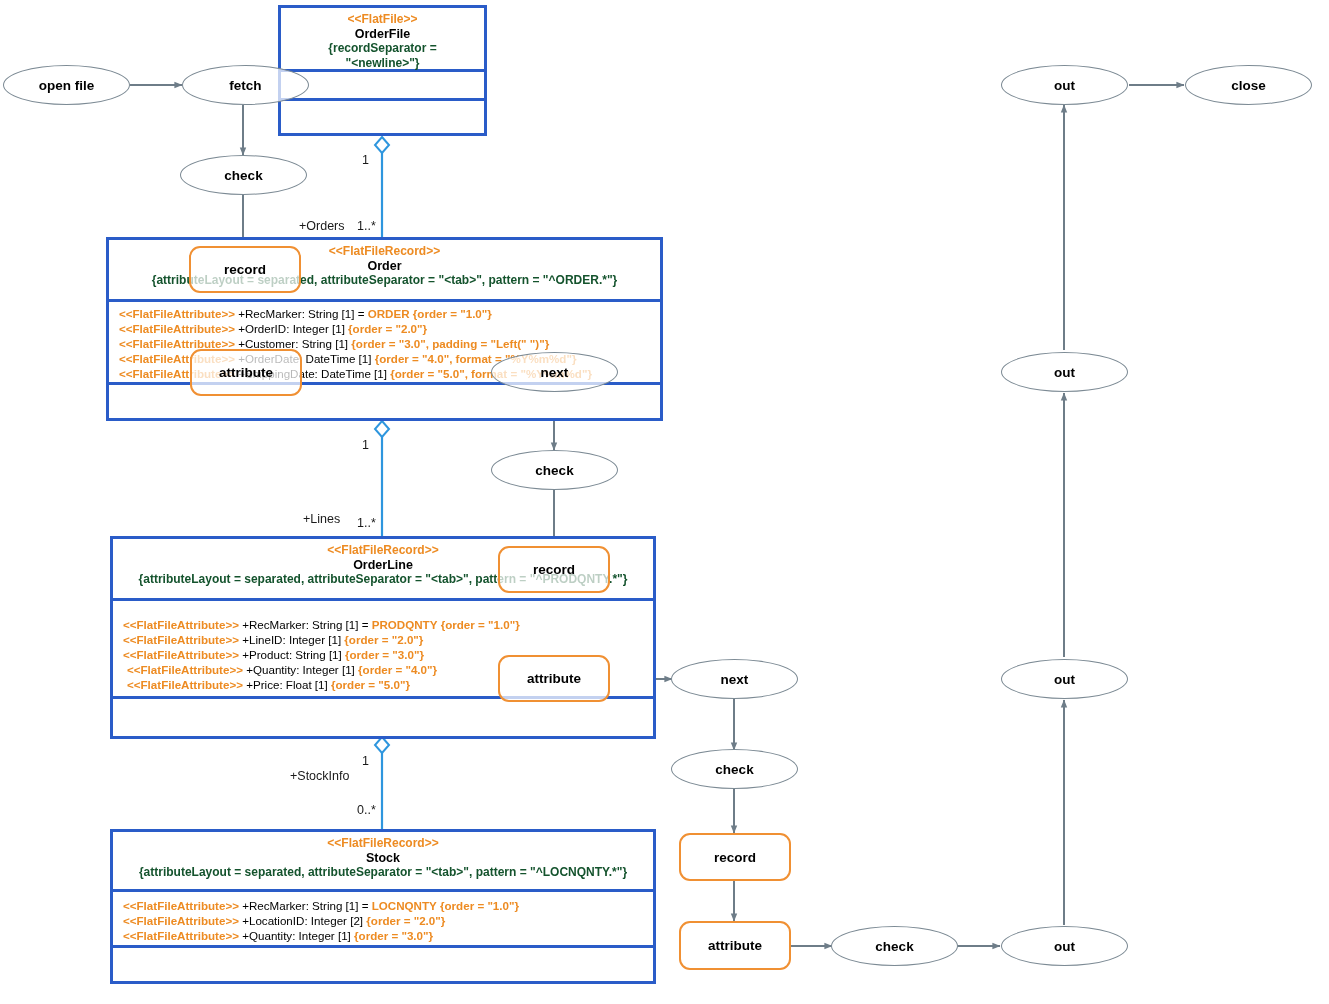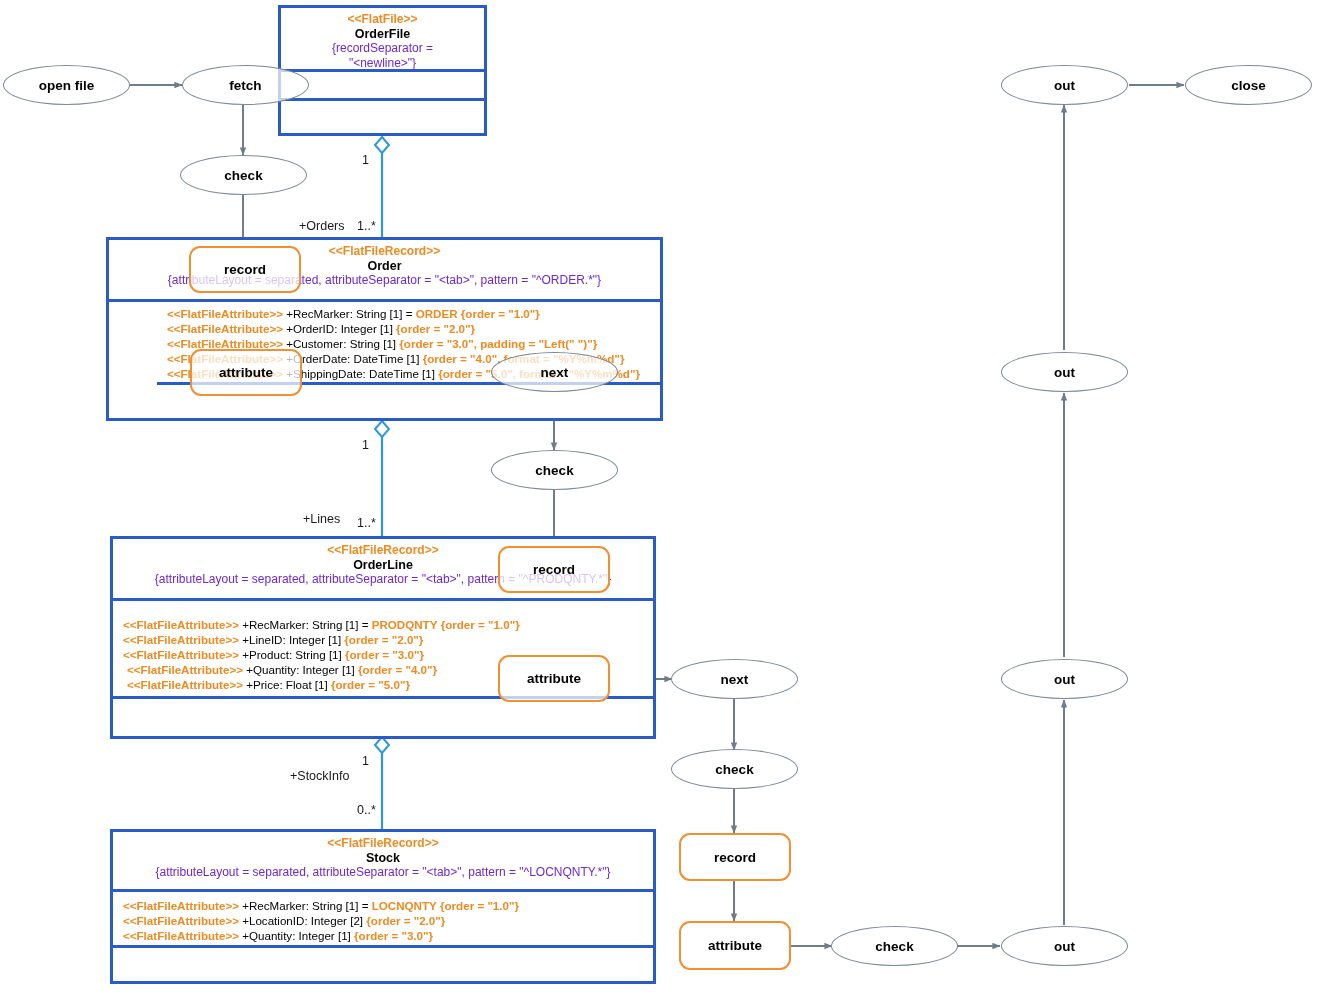--- a/index.html
+++ b/index.html
@@ -8,21 +8,21 @@
   #canvas{position:absolute;left:0;top:0;width:1329px;height:1004px;}
   svg.edges{position:absolute;left:0;top:0;width:1329px;height:1004px;pointer-events:none;}
 
   
   .uml{position:absolute;border:3px solid #2A5CC8;background:#ffffff;box-sizing:border-box;}
   .uml .comp{box-sizing:border-box;border-bottom:3px solid #2A5CC8;padding:4px 6px;}
   .uml .comp:last-child{border-bottom:none;}
   .uml .hdr{text-align:center;line-height:14.5px;}
   .stereo{color:#ED8B22;font-weight:bold;font-size:12px;}
   .cname{color:#000000;font-weight:bold;font-size:12.5px;}
-  .props{color:#6d28d9;font-weight:normal;font-size:12px;}
+  .props{color:#14532d;font-weight:bold;font-size:12px;}
   .attrs{line-height:15px;font-size:11.6px;white-space:nowrap;}
   .attrs .row{color:#000000;}
   .attrs .st{color:#ED8B22;font-weight:bold;}
   .attrs .or{color:#ED8B22;font-weight:bold;}
 
   
   .node{position:absolute;display:flex;align-items:center;justify-content:center;
         border:1.6px solid #7C8A94;border-radius:50%;background:#ffffff;
         font-weight:bold;font-size:13.5px;color:#000;box-sizing:border-box;}
   .node.ghost{background:rgba(255,255,255,0.72);}
@@ -107,21 +107,21 @@
     <div class="comp" style="height:29px;"></div>
     <div class="comp" style="height:29px;"></div>
   </div>
 
   <div class="uml" style="left:106px;top:237px;width:557px;height:184px;">
     <div class="comp hdr" style="height:62px;">
       <div class="stereo">&lt;&lt;FlatFileRecord&gt;&gt;</div>
       <div class="cname">Order</div>
       <div class="props">{attributeLayout = separated, attributeSeparator = "&lt;tab&gt;", pattern = "^ORDER.*"}</div>
     </div>
-    <div class="comp attrs" style="height:83px;padding-left:10px;margin-left:48px;">
+    <div class="comp attrs" style="height:83px;padding-left:10px;">
       <div class="row">
         <span class="st">&lt;&lt;FlatFileAttribute&gt;&gt;</span>
         <span>+RecMarker: String [1] = </span><span class="or">ORDER</span>
         <span class="or">{order = "1.0"}</span>
       </div>
       <div class="row">
         <span class="st">&lt;&lt;FlatFileAttribute&gt;&gt;</span>
         <span>+OrderID: Integer [1] </span><span class="or">{order = "2.0"}</span>
       </div>
       <div class="row">

